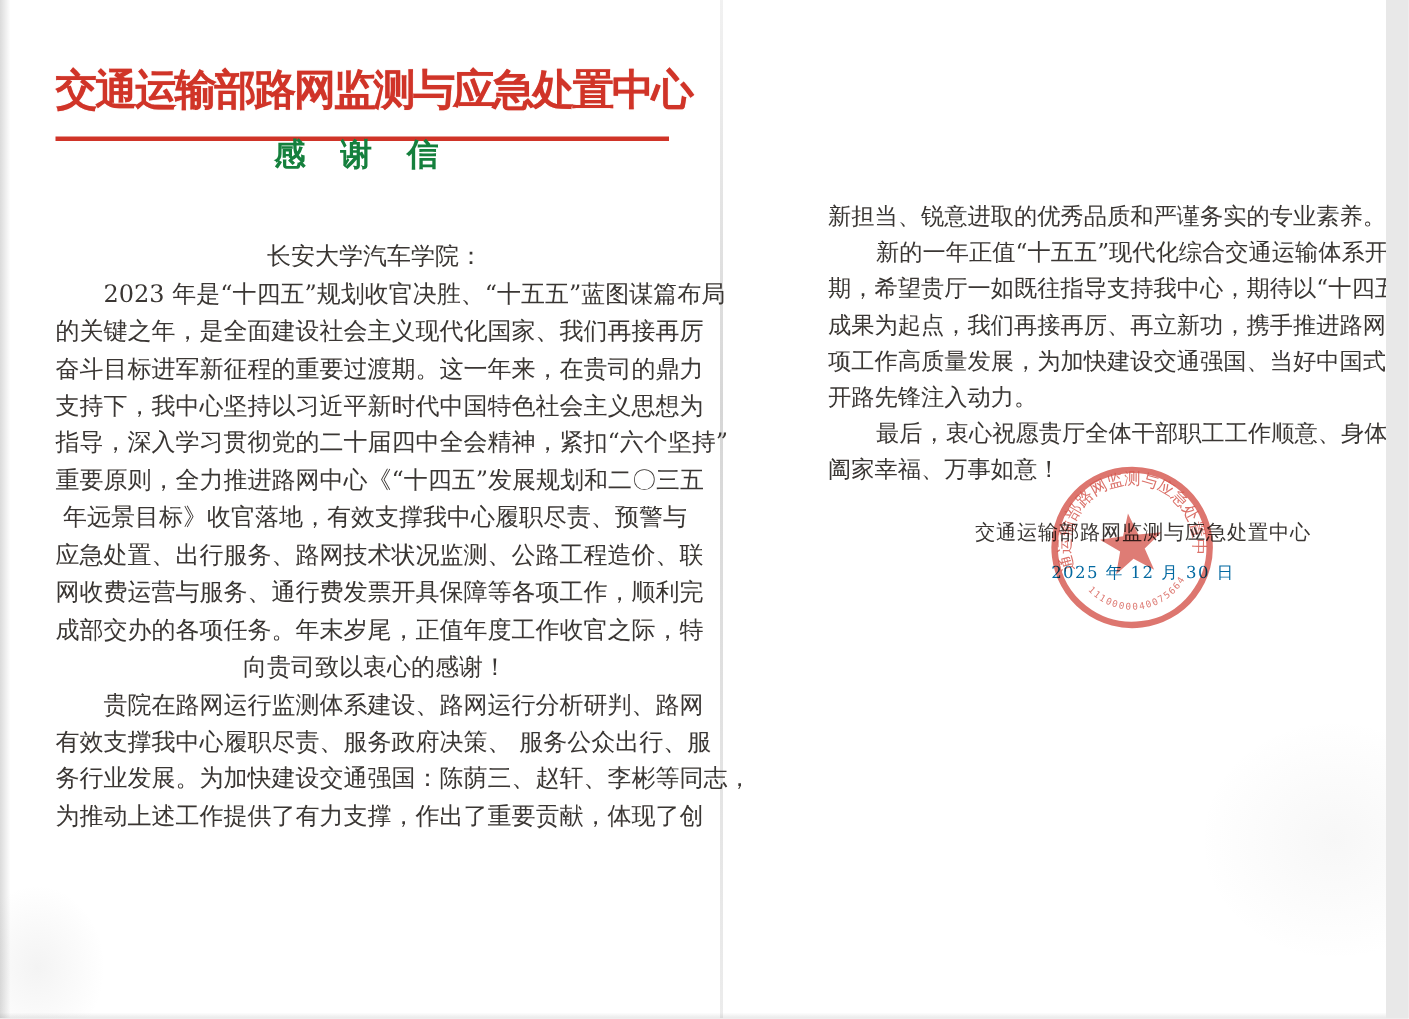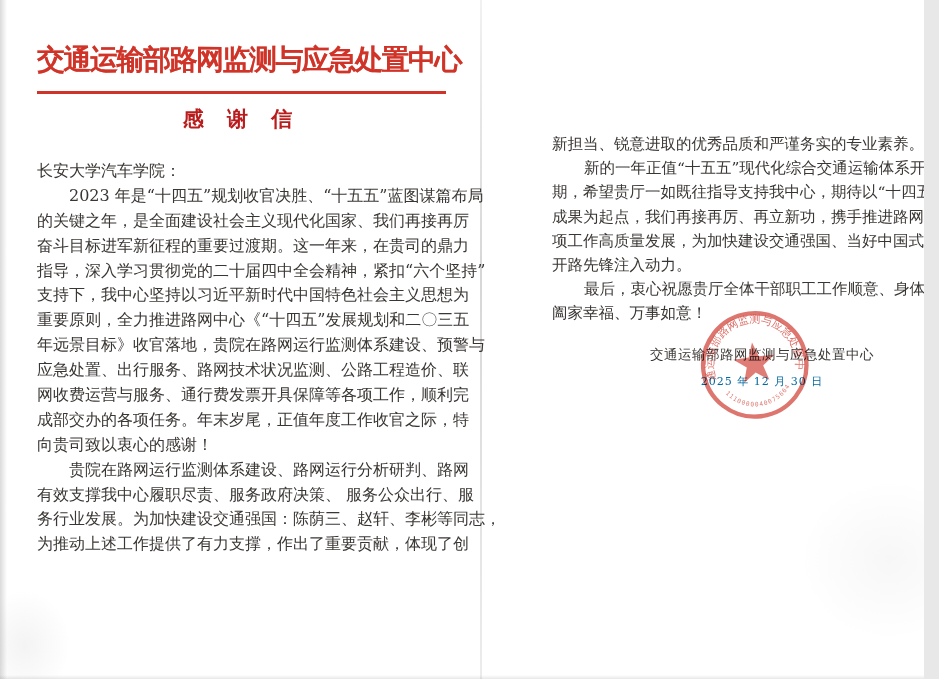--- a/index.html
+++ b/index.html
@@ -19,28 +19,28 @@
   .smudge.a{left:800px;top:480px;width:180px;height:160px;
     background:radial-gradient(closest-side,rgba(120,120,120,.06),rgba(120,120,120,0));}
   .smudge.b{left:-20px;top:590px;width:90px;height:110px;
     background:radial-gradient(closest-side,rgba(110,110,110,.08),rgba(110,110,110,0));}
 
   
   .letterhead{position:absolute;left:37px;top:41px;width:414px;white-space:nowrap;
     font-size:28px;font-weight:bold;letter-spacing:-1.5px;color:#d03428;
     text-shadow:0 0 .5px rgba(208,52,40,.6);}
   .head-rule{position:absolute;left:37px;top:91px;width:409px;height:3px;background:#d03428;}
-  .letter-title{position:absolute;left:37px;top:105px;width:409px;text-align:center;
-    font-size:21px;font-weight:bold;letter-spacing:8px;color:#b91c1c;}
+  .letter-title{position:absolute;left:37px;top:89px;width:409px;text-align:center;
+    font-size:21px;font-weight:bold;letter-spacing:8px;color:#15803d;}
 
   
   .col{position:absolute;}
   .col .line{white-space:nowrap;overflow:visible;}
   .col-left{left:37px;top:159px;width:426px;font-size:16px;}
-  .col-left .line{height:24.9px;line-height:24.9px;}
+  .col-left .line{height:24.9px;line-height:24.9px;text-align:center;}
   .col-right{left:552px;top:132px;width:386px;font-size:15.5px;}
   .col-right .line{height:24.2px;line-height:24.2px;}
   .line.indent{padding-left:32px;}
 
   
   .sig-org{position:absolute;left:637px;top:346px;width:250px;text-align:center;
     font-size:13.5px;color:#3a3633;letter-spacing:.5px;}
   .sig-date{position:absolute;left:637px;top:374px;width:250px;text-align:center;
     font-size:11px;color:#0369a1;letter-spacing:1px;}
 
@@ -62,24 +62,24 @@
 
   <div class="letterhead">交通运输部路网监测与应急处置中心</div>
   <div class="head-rule"></div>
   <div class="letter-title">感 谢 信</div>
 
   <div class="col col-left">
       <div class="line">长安大学汽车学院：</div>
       <div class="line indent">2023 年是“十四五”规划收官决胜、“十五五”蓝图谋篇布局</div>
       <div class="line">的关键之年，是全面建设社会主义现代化国家、我们再接再厉</div>
       <div class="line">奋斗目标进军新征程的重要过渡期。这一年来，在贵司的鼎力</div>
+      <div class="line">支持下，我中心坚持以习近平新时代中国特色社会主义思想为</div>
       <div class="line">指导，深入学习贯彻党的二十届四中全会精神，紧扣“六个坚持”</div>
-      <div class="line">支持下，我中心坚持以习近平新时代中国特色社会主义思想为</div>
       <div class="line">重要原则，全力推进路网中心《“十四五”发展规划和二〇三五</div>
-      <div class="line">年远景目标》收官落地，贵院在路网运行监测体系建设、预警与</div>
+      <div class="line">年远景目标》收官落地，有效支撑我中心履职尽责、预警与</div>
       <div class="line">应急处置、出行服务、路网技术状况监测、公路工程造价、联</div>
       <div class="line">网收费运营与服务、通行费发票开具保障等各项工作，顺利完</div>
       <div class="line">成部交办的各项任务。年末岁尾，正值年度工作收官之际，特</div>
       <div class="line">向贵司致以衷心的感谢！</div>
       <div class="line indent">贵院在路网运行监测体系建设、路网运行分析研判、路网</div>
       <div class="line">有效支撑我中心履职尽责、服务政府决策、 服务公众出行、服</div>
       <div class="line">务行业发展。为加快建设交通强国：陈荫三、赵轩、李彬等同志，</div>
       <div class="line">为推动上述工作提供了有力支撑，作出了重要贡献，体现了创</div>
     </div>
 

